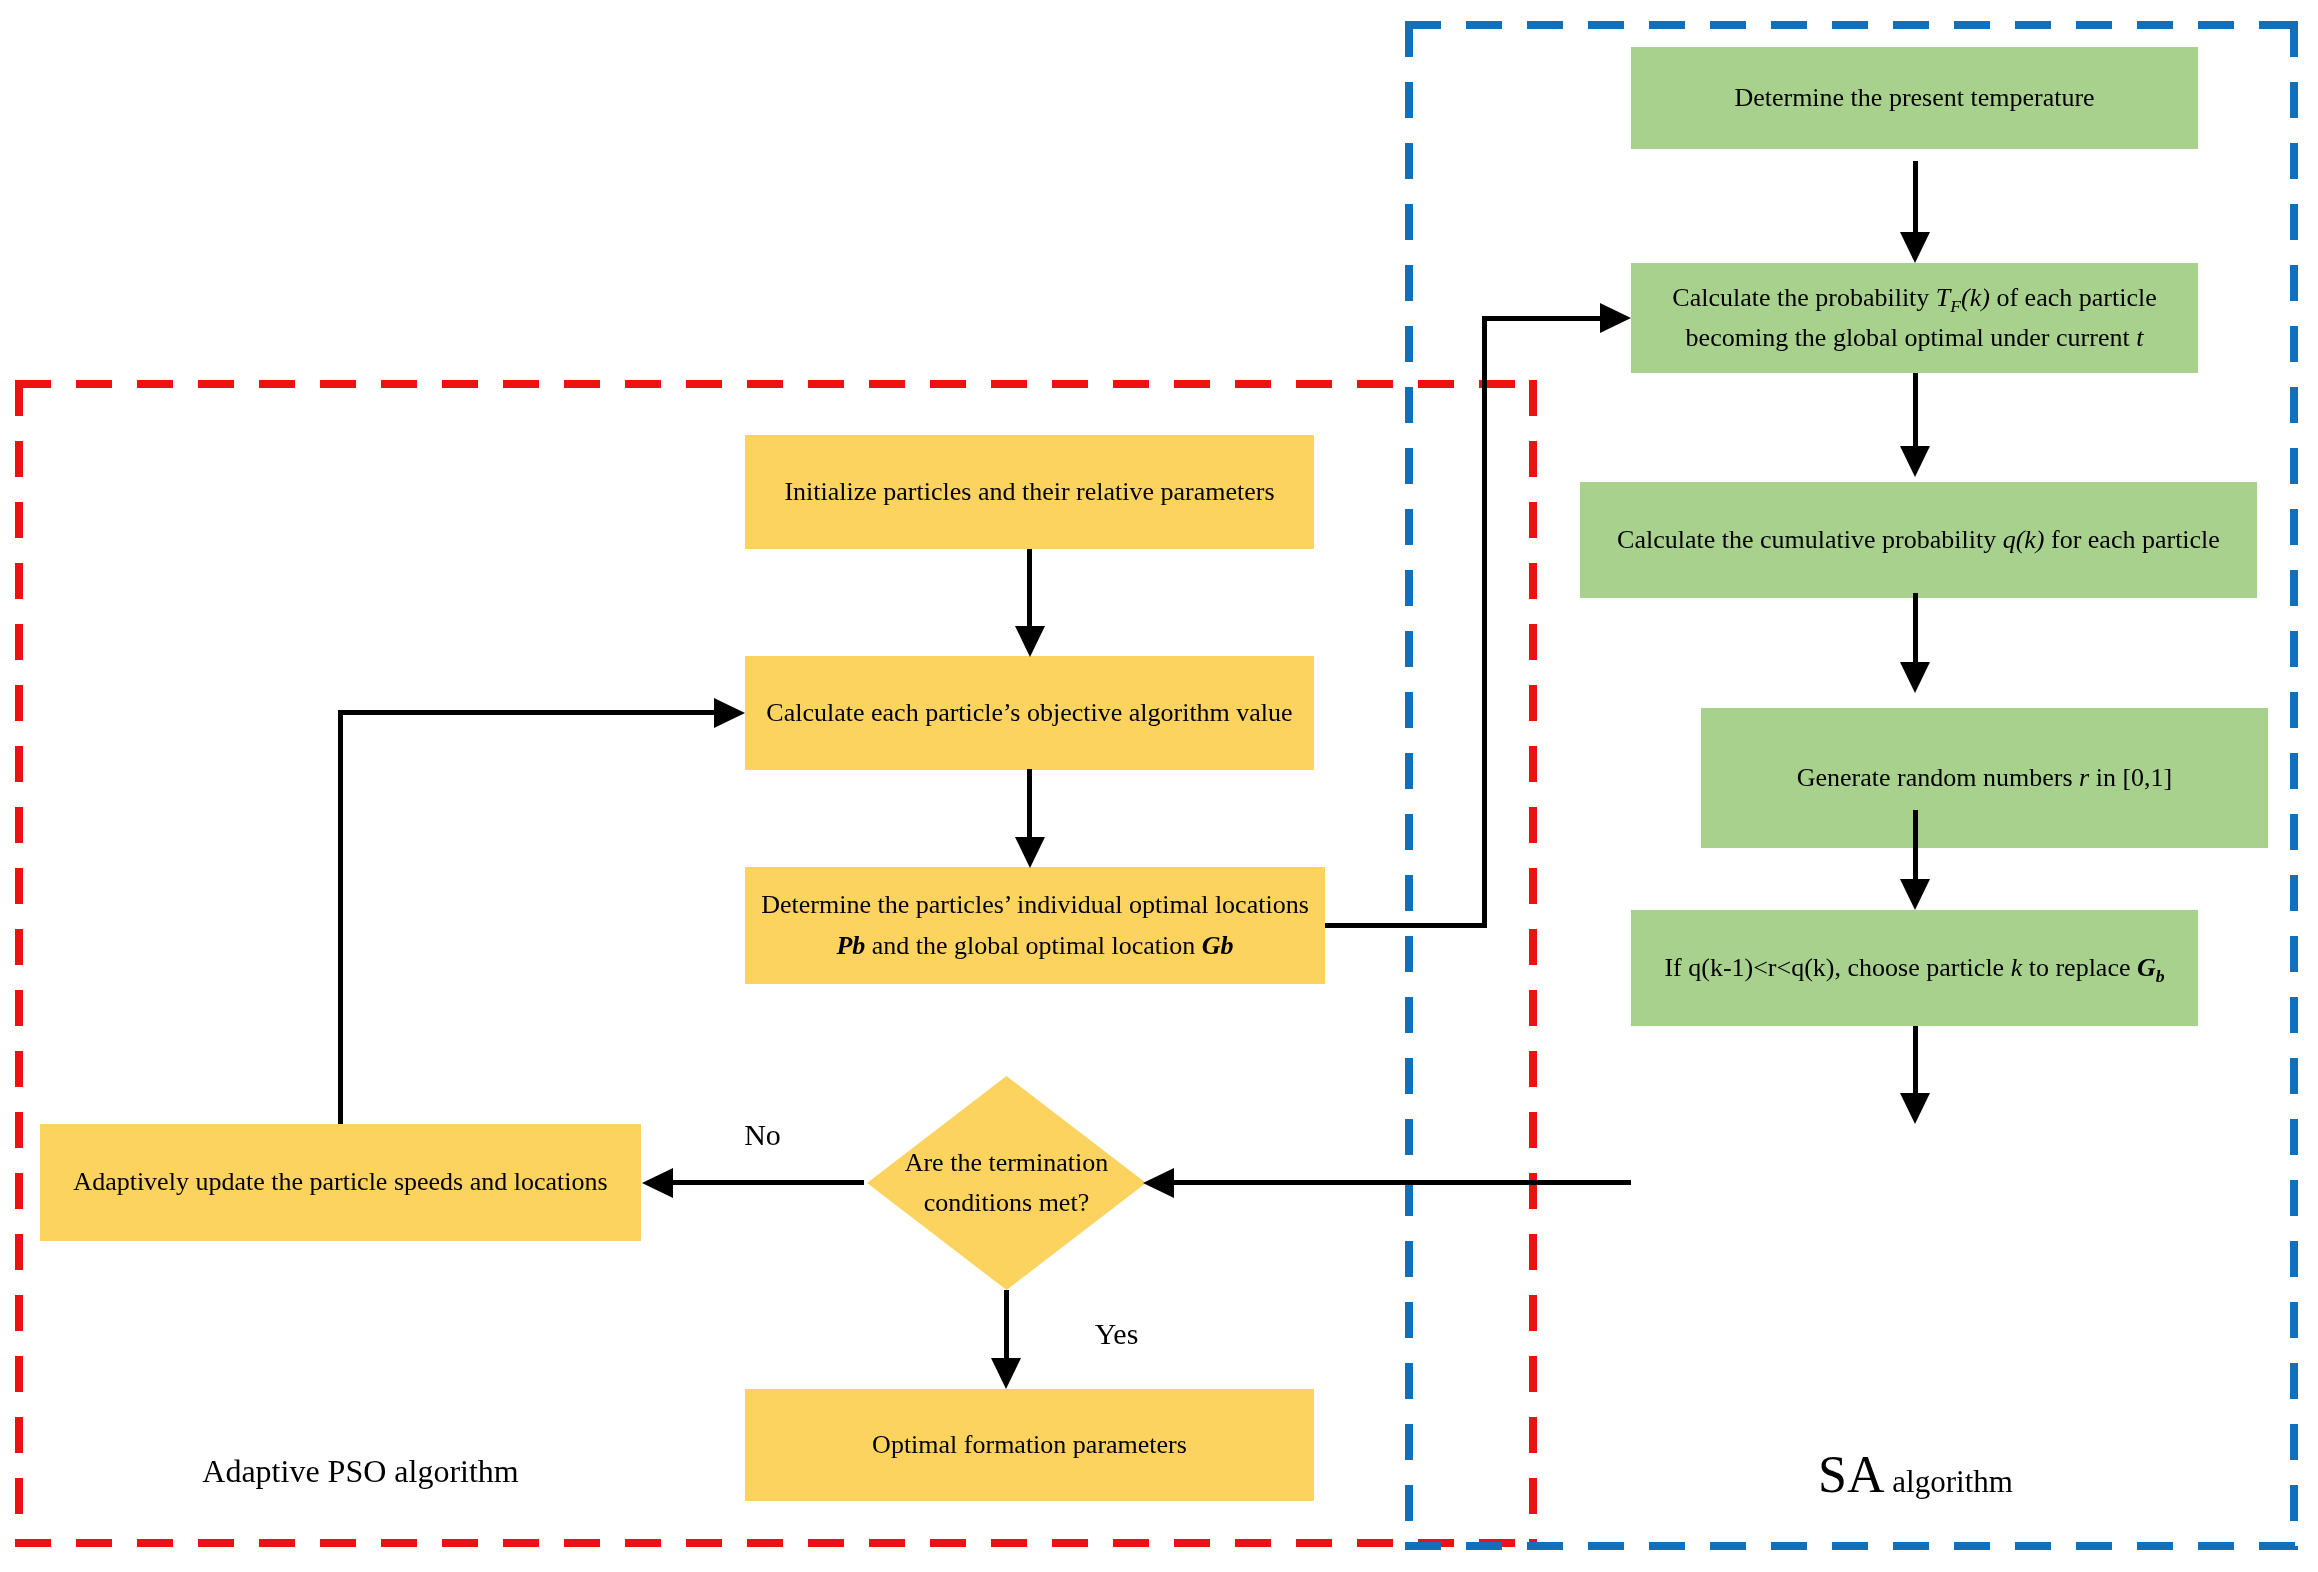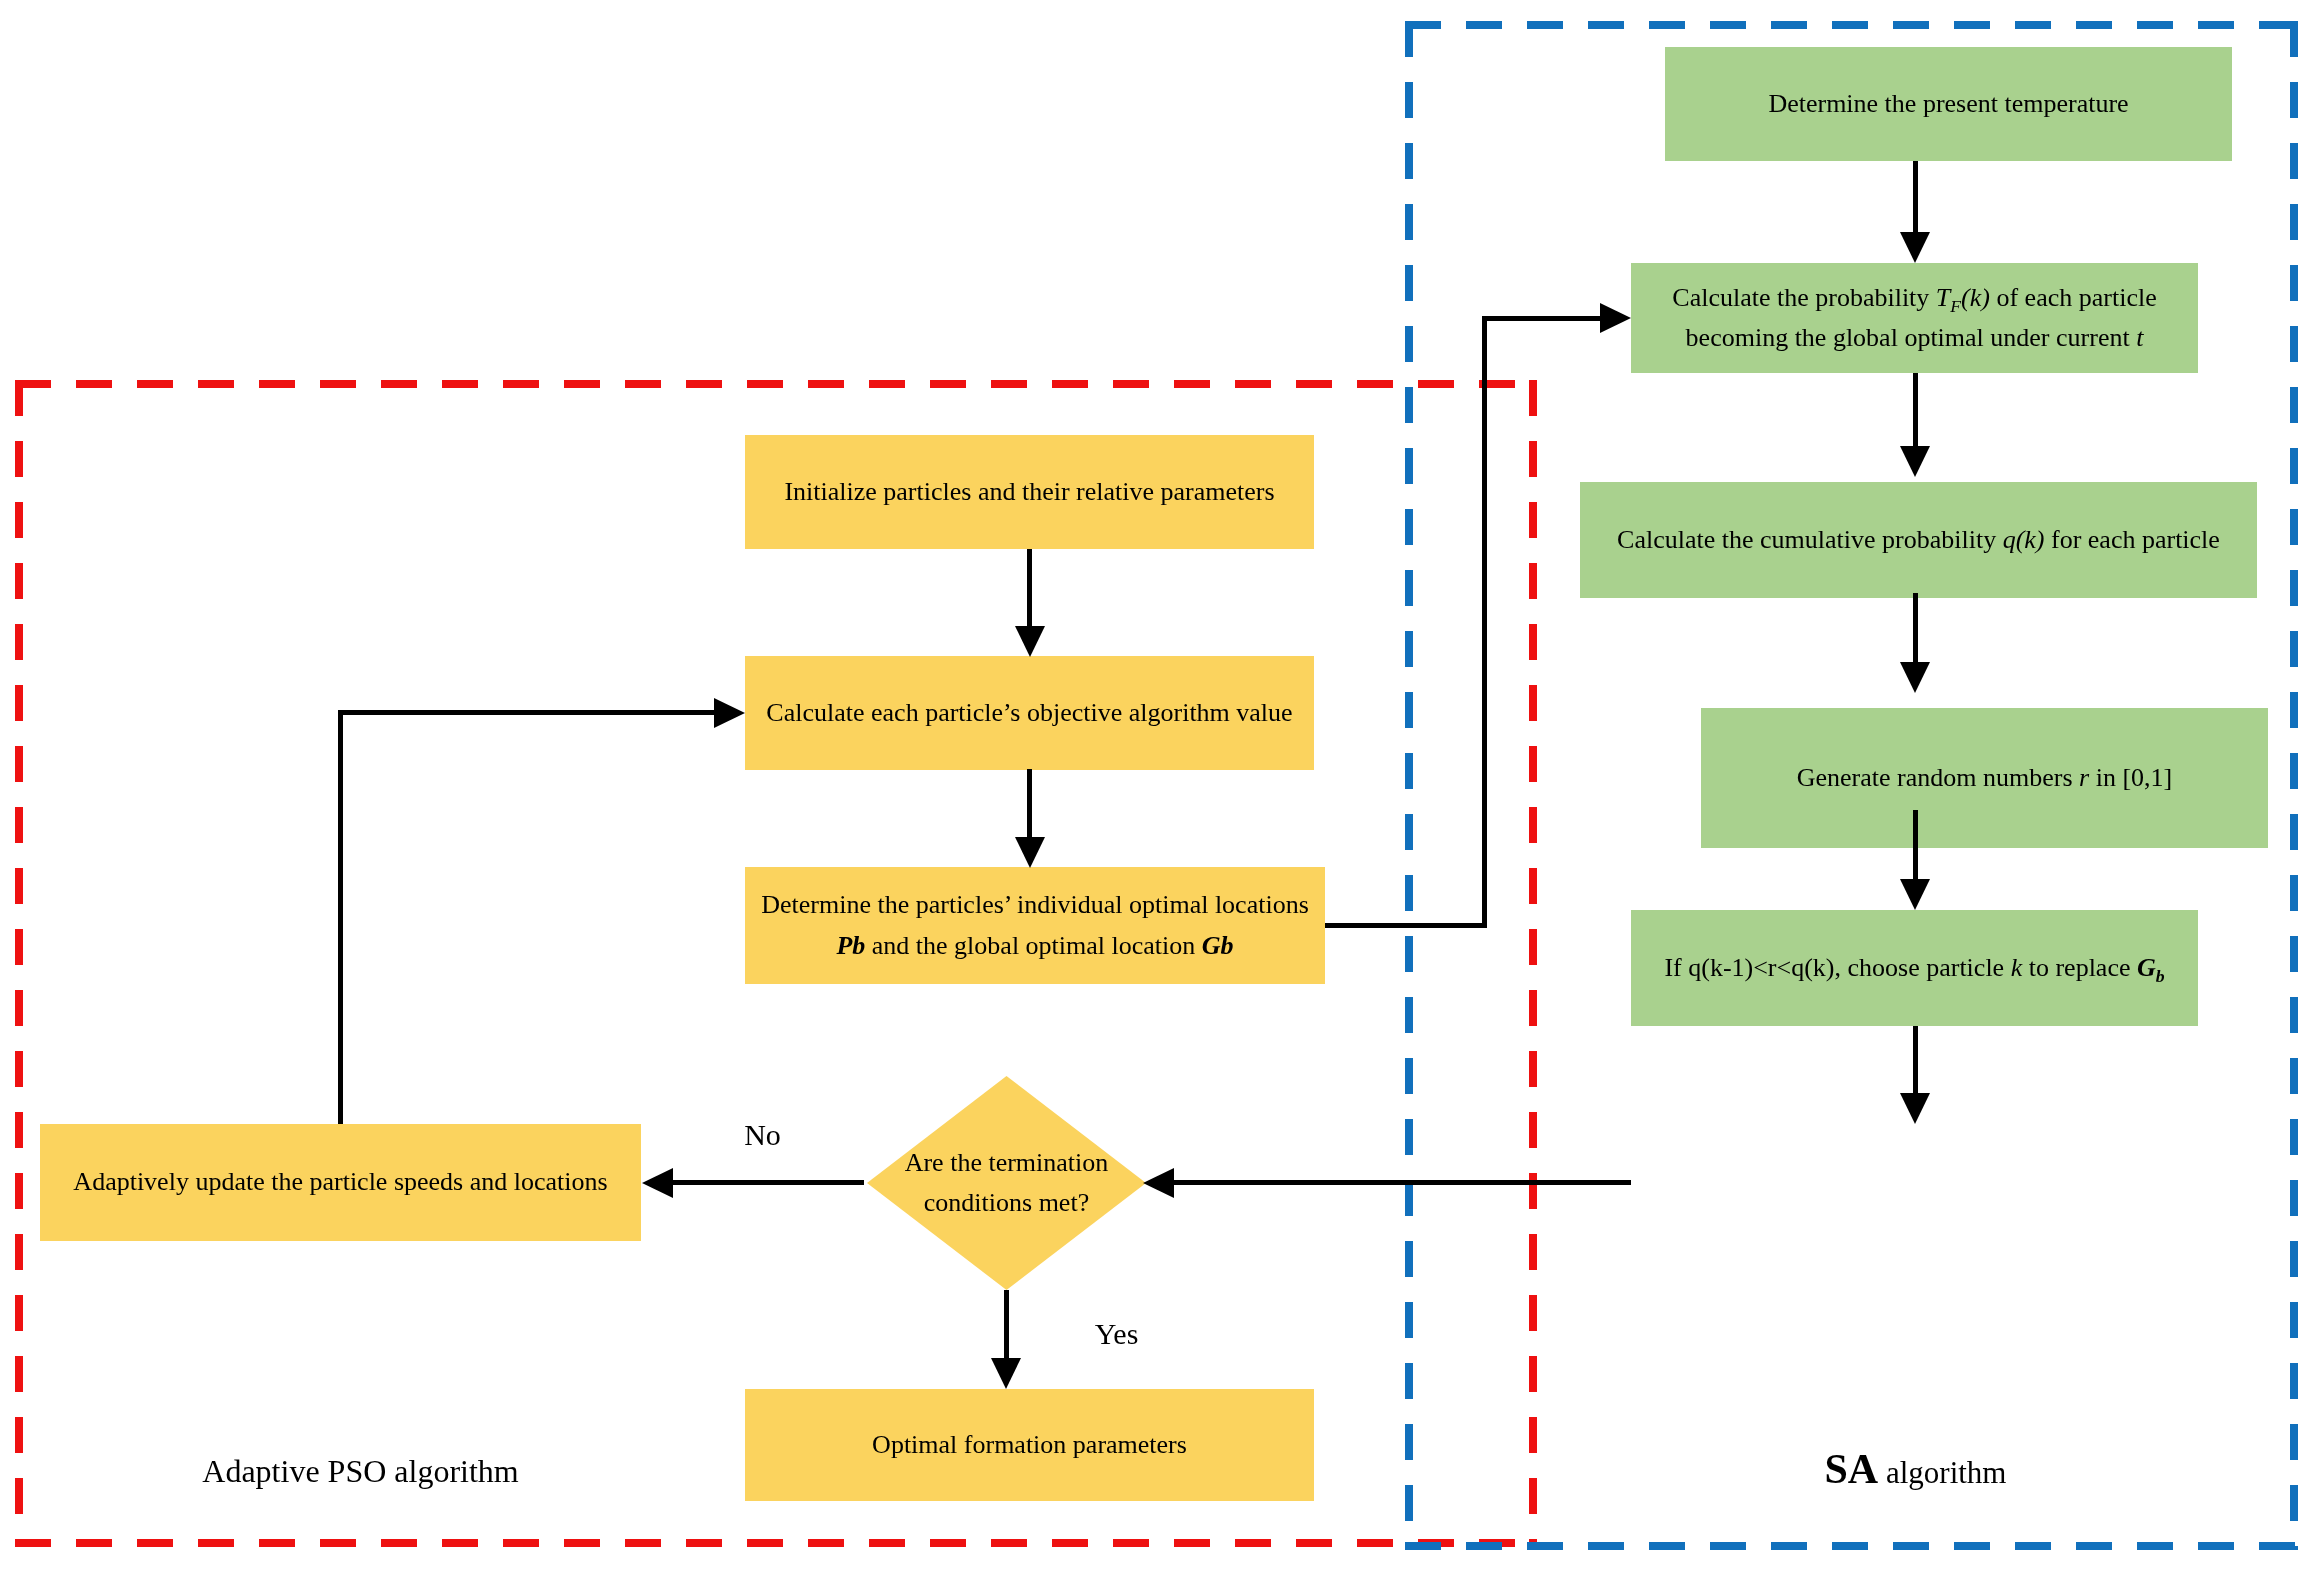--- a/index.html
+++ b/index.html
@@ -32,21 +32,21 @@
   }
   
   .hline,.vline{position:absolute;background:#000;}
   .arrow{position:absolute;width:0;height:0;}
   .arrow.down{border-left:15px solid transparent;border-right:15px solid transparent;border-top:31px solid #000;}
   .arrow.left{border-top:15px solid transparent;border-bottom:15px solid transparent;border-right:31px solid #000;}
   .arrow.right{border-top:15px solid transparent;border-bottom:15px solid transparent;border-left:31px solid #000;}
   
   .edge-label{position:absolute;font-size:30px;text-align:center;}
   .region-label{position:absolute;font-size:32px;text-align:center;}
-  .sa-big{font-size:42px;font-weight:bold;}
+  .sa-big{font-size:52px;}
   .sa-small{font-size:31px;}
 </style>
 </head>
 <body>
 
 <div class="canvas" style="--yellow: #FBD35E; --green: #A9D18E; --red: #EE1111; --blue: #1170BC;">
 
   <div class="dashbox" style="left:15px;top:380px;width:1522px;height:1167px;--c:var(--red);"></div>
   <div class="dashbox" style="left:1405px;top:21.4px;width:893px;height:1529px;--c:var(--blue);"></div>
 
@@ -69,21 +69,21 @@
     </div>
 
   <div class="node yellow" style="left:40px;top:1124px;width:601px;height:117px;">
       <div class="tline"><span>Adaptively update the particle speeds and locations</span></div>
     </div>
 
   <div class="node yellow" style="left:745px;top:1389px;width:569px;height:112px;">
       <div class="tline"><span>Optimal formation parameters</span></div>
     </div>
 
-  <div class="node green" style="left:1631px;top:47px;width:567px;height:114px;margin-left:34px;">
+  <div class="node green" style="left:1631px;top:47px;width:567px;height:102px;">
       <div class="tline"><span>Determine the present temperature</span></div>
     </div>
 
   <div class="node green" style="left:1631px;top:263px;width:567px;height:110px;">
       <div class="tline"><span>Calculate the probability </span><span style="font-style: italic;">T</span><sub style="font-style: italic;">F</sub><span style="font-style: italic;">(k)</span><span> of each particle</span></div>
       <div class="tline"><span>becoming the global optimal under current </span><span style="font-style: italic;">t</span></div>
     </div>
 
   <div class="node green" style="left:1580px;top:482px;width:677px;height:116px;">
       <div class="tline"><span>Calculate the cumulative probability </span><span style="font-style: italic;">q(k)</span><span> for each particle</span></div>

